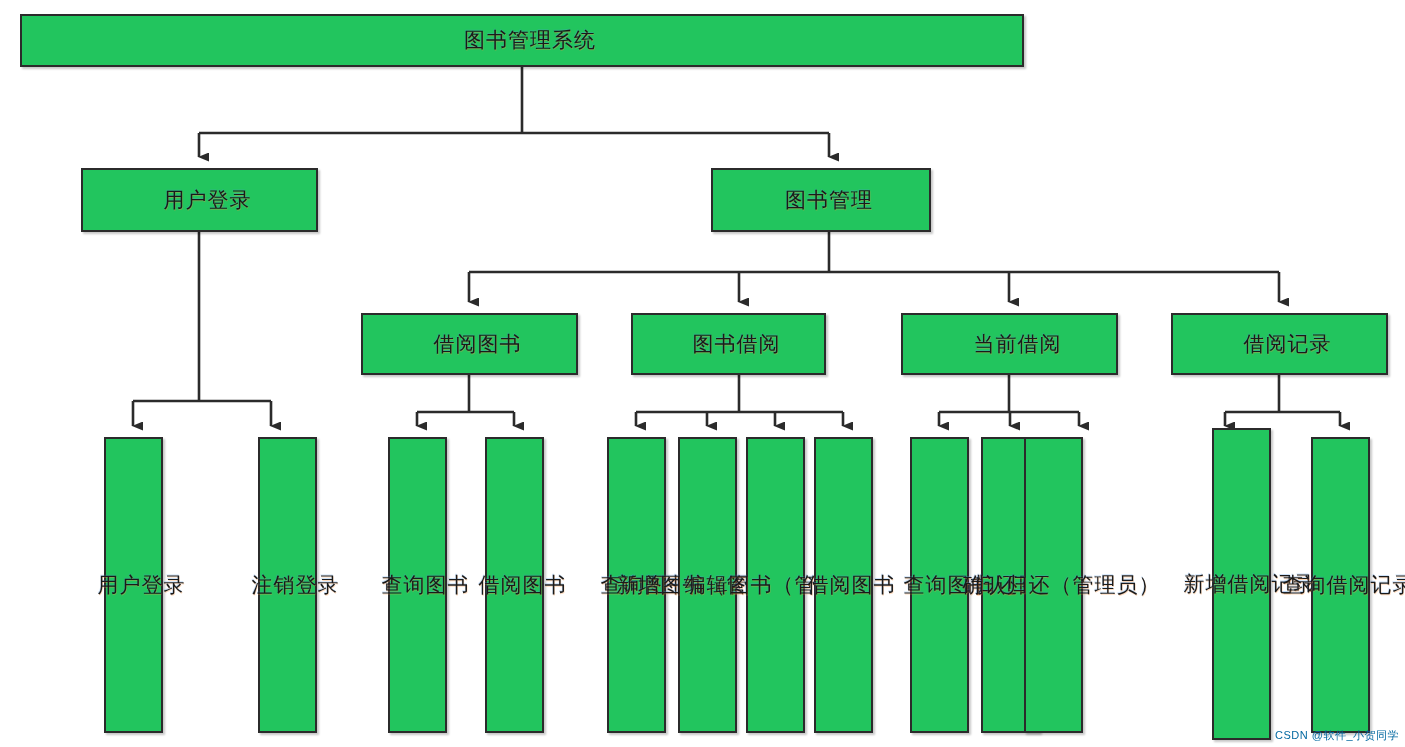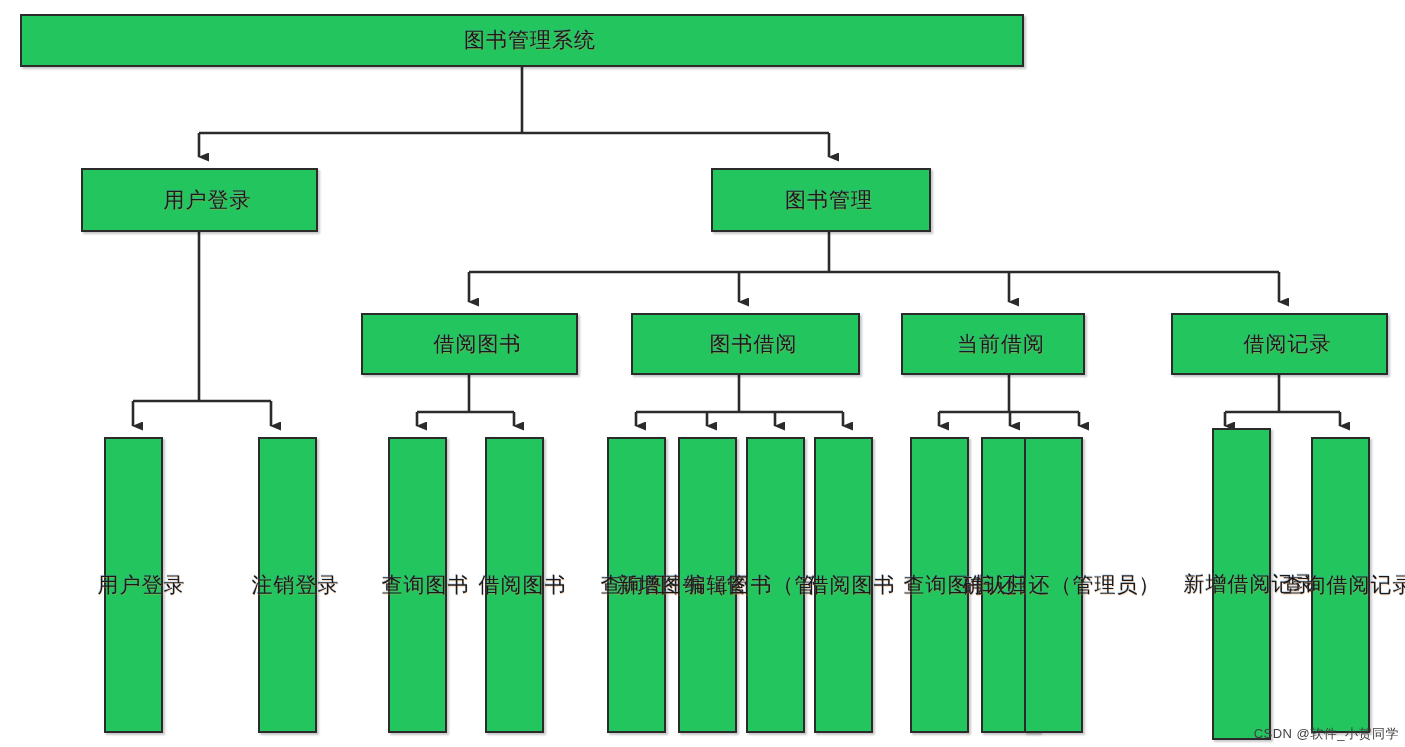--- a/index.html
+++ b/index.html
@@ -27,22 +27,22 @@
     font-size:21px;
     line-height:1.25;
     letter-spacing:1px;
     white-space:nowrap;
     text-shadow:0.6px 0.6px 0 rgba(255,150,60,0.33), -0.6px -0.6px 0 rgba(80,150,230,0.28);
   }
   #watermark{
     position:absolute;
     right:6px;
     bottom:4px;
-    font-size:13px;
-    color:#404040;
+    font-size:11px;
+    color:#0369a1;
     letter-spacing:0.5px;
     white-space:nowrap;
     user-select:none;
   }
 </style>
 </head>
 <body>
 
 <div id="diagram-root">
 
@@ -95,24 +95,24 @@
       </div>
       <div class="node-box" style="left: 81px; top: 168px; width: 237px; height: 64px;">
         <span class="node-label">用户登录</span>
       </div>
       <div class="node-box" style="left: 711px; top: 168px; width: 220px; height: 64px;">
         <span class="node-label">图书管理</span>
       </div>
       <div class="node-box" style="left: 361px; top: 313px; width: 217px; height: 62px;">
         <span class="node-label">借阅图书</span>
       </div>
-      <div class="node-box" style="left: 631px; top: 313px; width: 229px; height: 62px;">
+      <div class="node-box" style="left: 631px; top: 313px; width: 195px; height: 62px;">
         <span class="node-label">图书借阅</span>
       </div>
-      <div class="node-box" style="left: 901px; top: 313px; width: 184px; height: 62px;">
+      <div class="node-box" style="left: 901px; top: 313px; width: 217px; height: 62px;">
         <span class="node-label">当前借阅</span>
       </div>
       <div class="node-box" style="left: 1171px; top: 313px; width: 217px; height: 62px; font-family: Liberation Serif, serif;">
         <span class="node-label">借阅记录</span>
       </div>
       <div class="node-box" style="left: 104px; top: 437px; width: 59px; height: 296px;">
         <span class="node-label">用户登录</span>
       </div>
       <div class="node-box" style="left: 258px; top: 437px; width: 59px; height: 296px;">
         <span class="node-label">注销登录</span>

